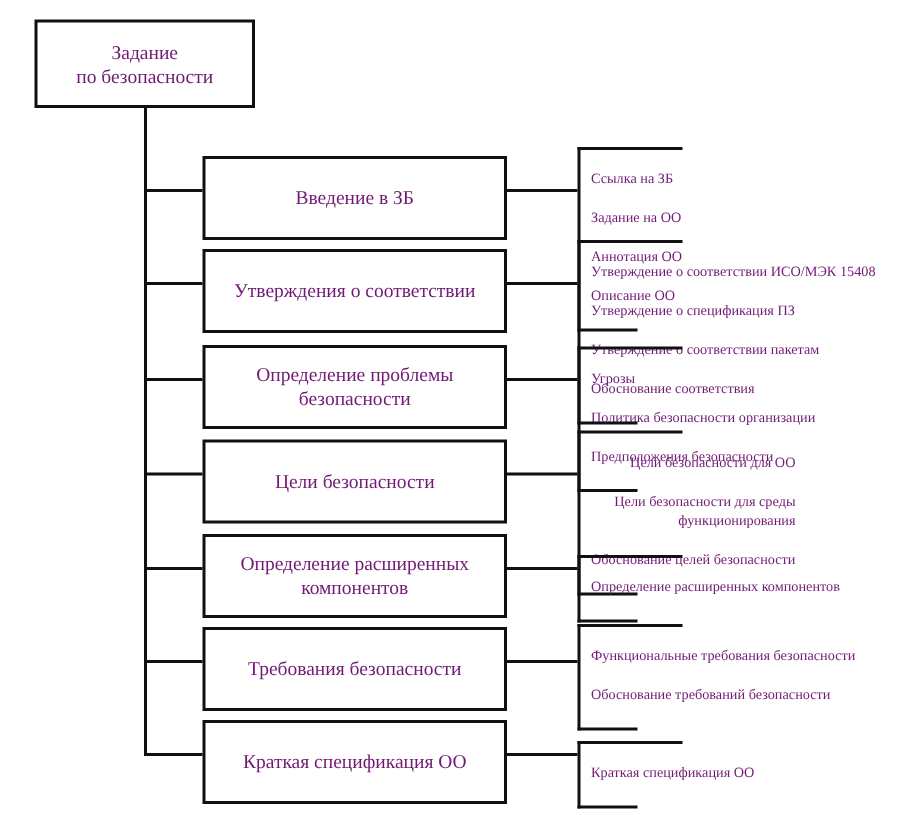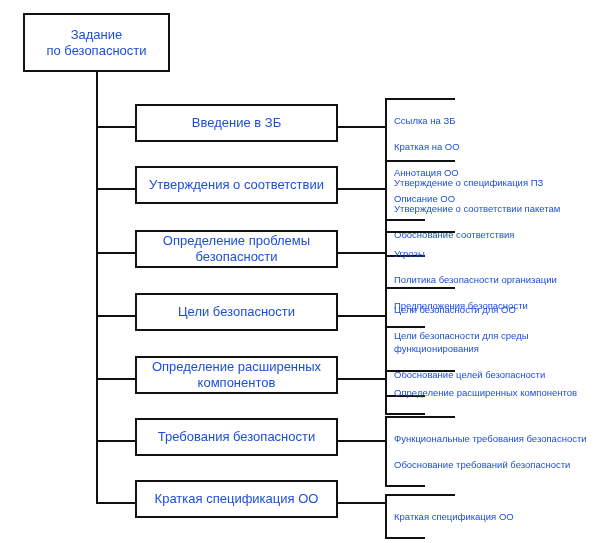--- a/index.html
+++ b/index.html
@@ -5,22 +5,22 @@
   html, body {
     margin: 0;
     padding: 0;
     background: #ffffff;
   }
   .canvas {
     position: relative;
     width: 614px;
     height: 543px;
     background: #ffffff;
-    font-family: Liberation Sans, sans-serif;
-    color: #1d4ed8;
+    font-family: Liberation Serif, serif;
+    color: #701a75;
     overflow: hidden;
   }
   .box {
     position: absolute;
     box-sizing: border-box;
     border: 2px solid #111111;
     background: #ffffff;
     display: flex;
     align-items: center;
     justify-content: center;
@@ -28,21 +28,21 @@
     white-space: pre-line;
     font-size: 13px;
     line-height: 16px;
   }
   .root-box {
     left: 23px; top: 13px;
     width: 147px; height: 59px;
   }
   .branch-box {
     left: 135px;
-    width: 203px; height: 38px;
+    width: 203px; height: 56px;
   }
   .vline, .hline {
     position: absolute;
     background: #111111;
   }
   .trunk {
     left: 96px; top: 72px;
     width: 2px; height: 432px;
   }
   .hline { height: 2px; }
@@ -66,21 +66,21 @@
     background: #111111;
   }
   .list::before { top: 0; width: 70px; }
   .list::after  { bottom: 0; width: 40px; }
   .list-item { white-space: pre-line; }
 
   
   .r0 .branch-box { top: 104px; } .r0 .hline { top: 126px; } .r0 .list { top: 98px;  }
   .r1 .branch-box { top: 166px; } .r1 .hline { top: 188px; } .r1 .list { top: 160px; }
   .r2 .branch-box { top: 230px; } .r2 .hline { top: 252px; } .r2 .list { top: 231px; }
-  .r3 .branch-box { top: 293px; } .r3 .hline { top: 315px; } .r3 .list { top: 287px; }
+  .r3 .branch-box { top: 293px; } .r3 .hline { top: 315px; } .r3 .list { top: 287px; text-align: right; }
   .r4 .branch-box { top: 356px; } .r4 .hline { top: 378px; } .r4 .list { top: 370px; }
   .r5 .branch-box { top: 418px; } .r5 .hline { top: 440px; } .r5 .list { top: 416px; }
   .r6 .branch-box { top: 480px; } .r6 .hline { top: 502px; } .r6 .list { top: 494px; }
 </style>
 </head>
 <body>
 
 <div class="canvas">
 
   <div class="box root-box">
@@ -91,33 +91,34 @@
   <div class="vline trunk"></div>
 
   <div class="row r0">
     <div class="hline to-box"></div>
     <div class="box branch-box">
       <span>Введение в ЗБ</span>
     </div>
     <div class="hline to-list"></div>
     <div class="list">
       <div class="list-item">Ссылка на ЗБ</div>
-      <div class="list-item">Краткая на ОО</div>
+      <div class="list-item">Задание на ОО</div>
       <div class="list-item">Аннотация ОО</div>
       <div class="list-item">Описание ОО</div>
     </div>
   </div>
 
   <div class="row r1">
     <div class="hline to-box"></div>
     <div class="box branch-box">
       <span>Утверждения о соответствии</span>
     </div>
     <div class="hline to-list"></div>
     <div class="list">
+      <div class="list-item">Утверждение о соответствии ИСО/МЭК 15408</div>
       <div class="list-item">Утверждение о спецификация ПЗ</div>
       <div class="list-item">Утверждение о соответствии пакетам</div>
       <div class="list-item">Обоснование соответствия</div>
     </div>
   </div>
 
   <div class="row r2">
     <div class="hline to-box"></div>
     <div class="box branch-box">
       <span>Определение проблемы

